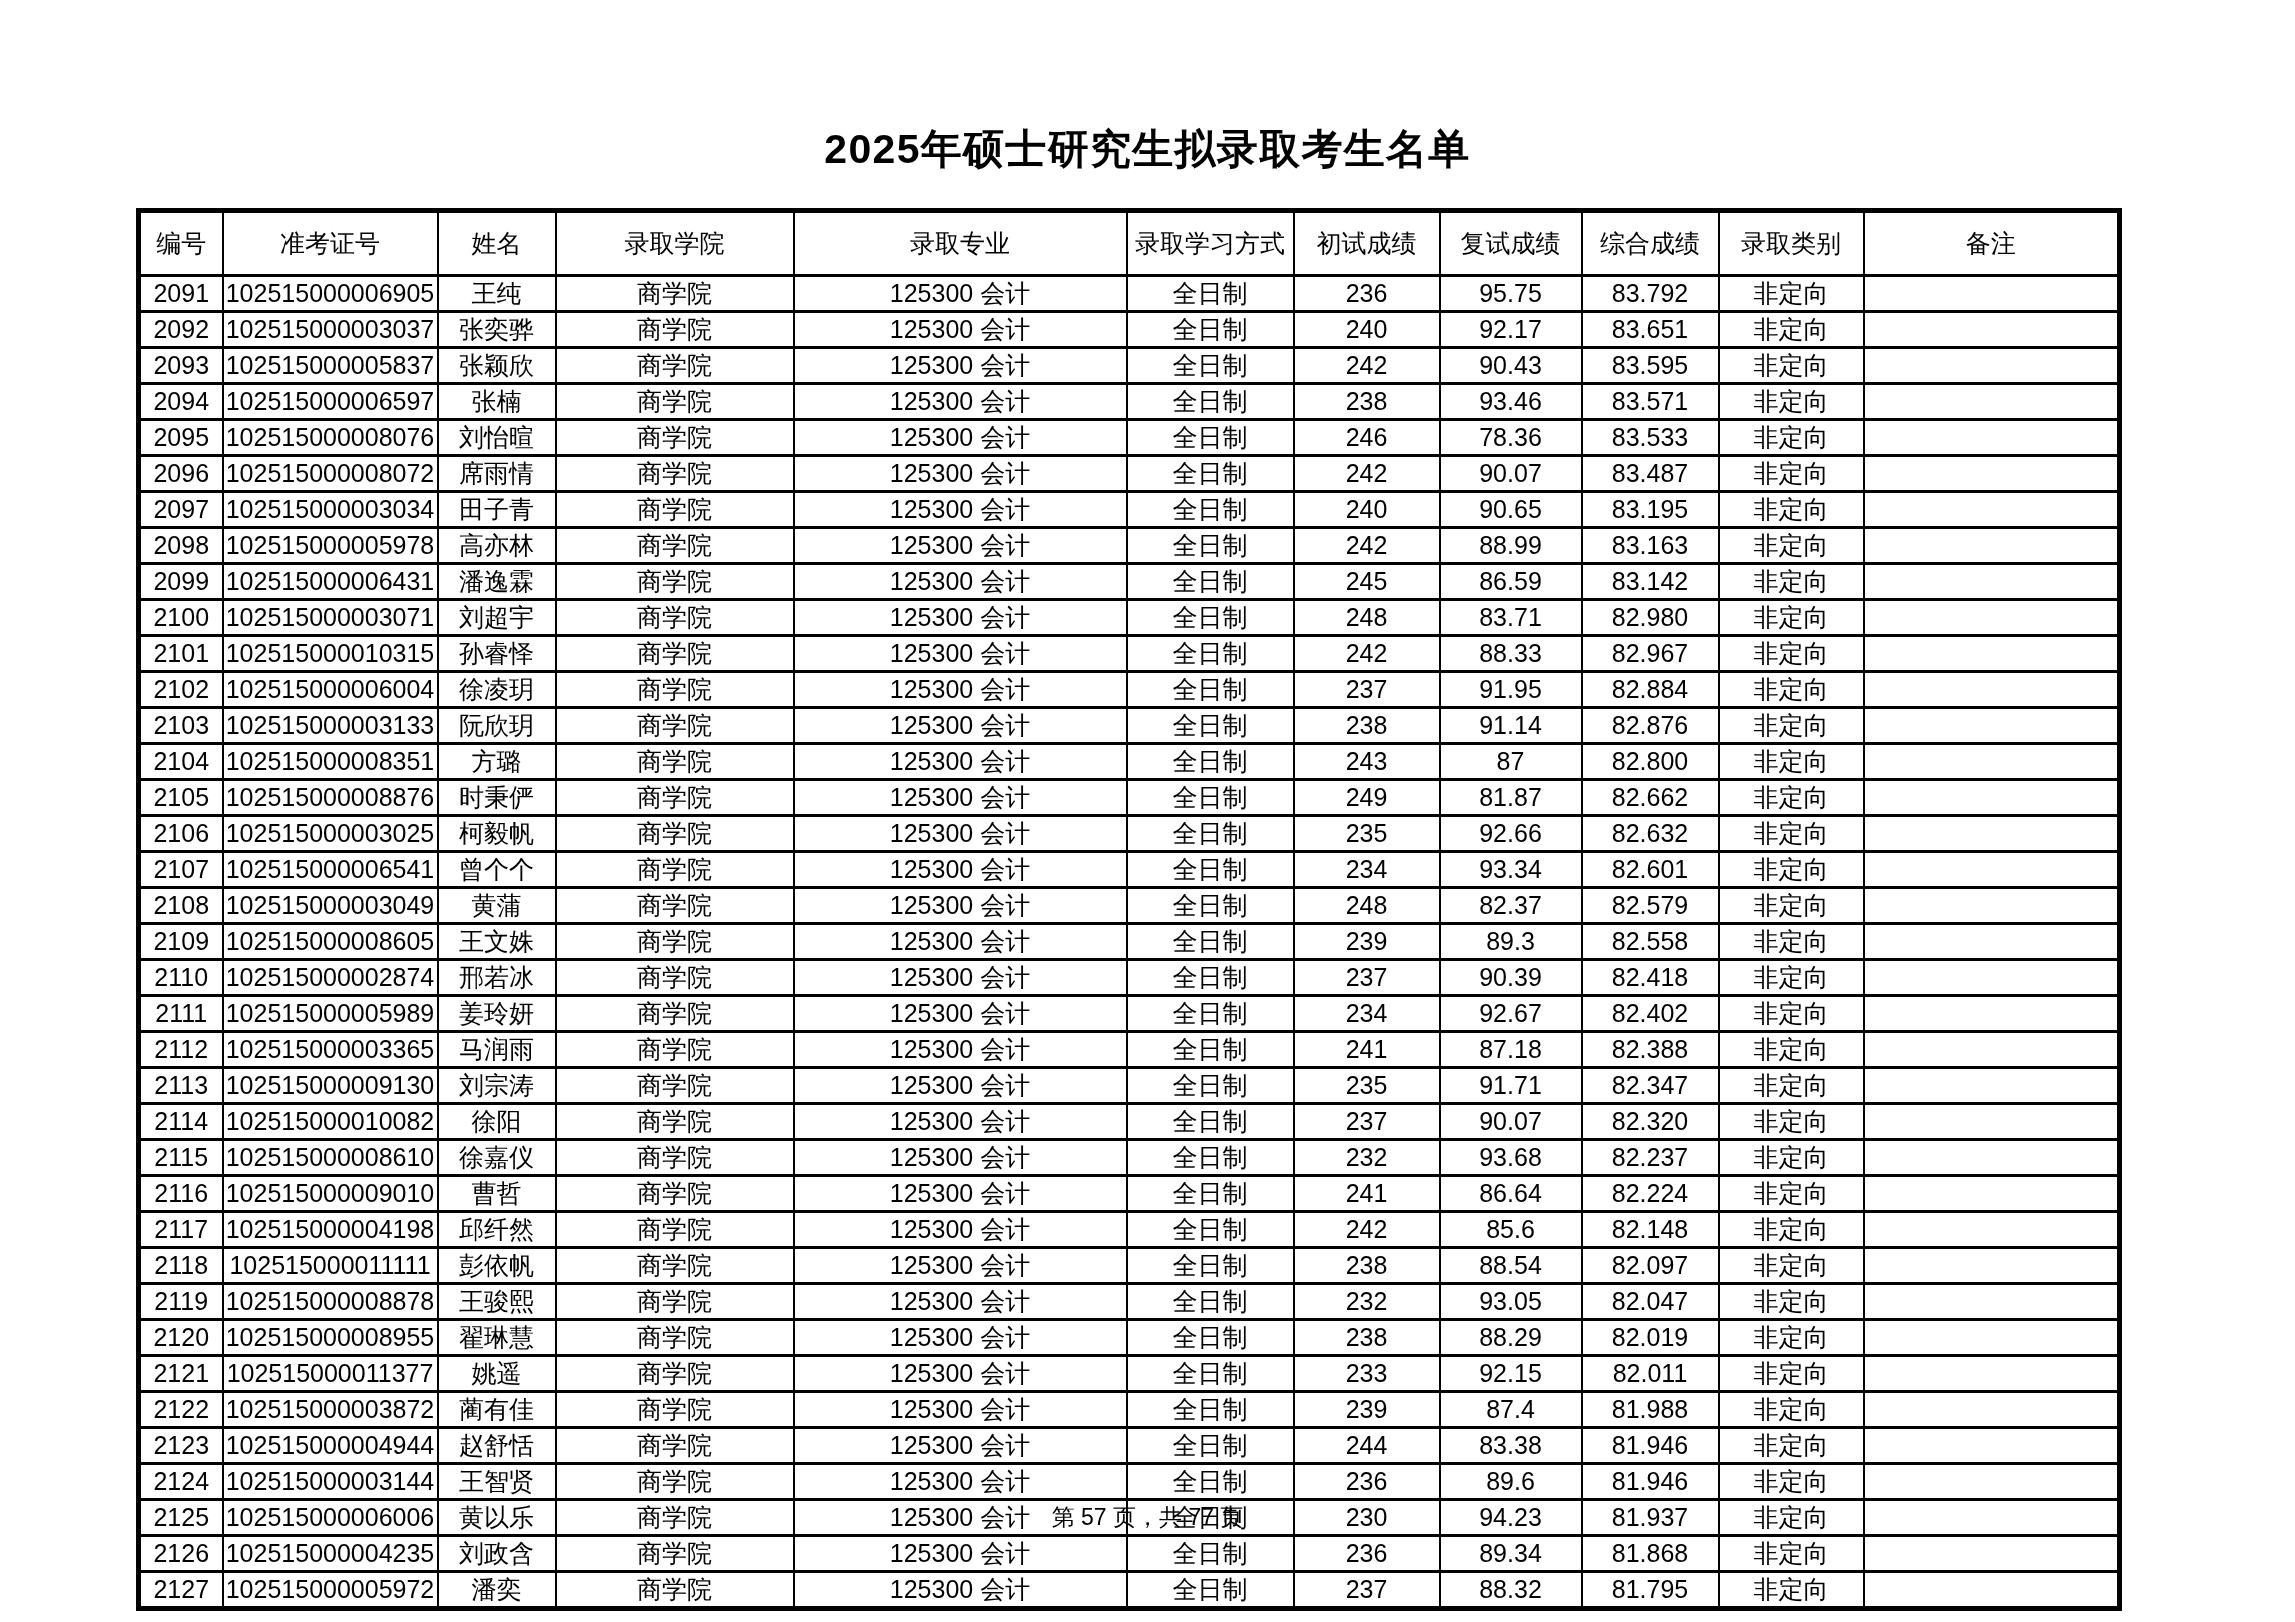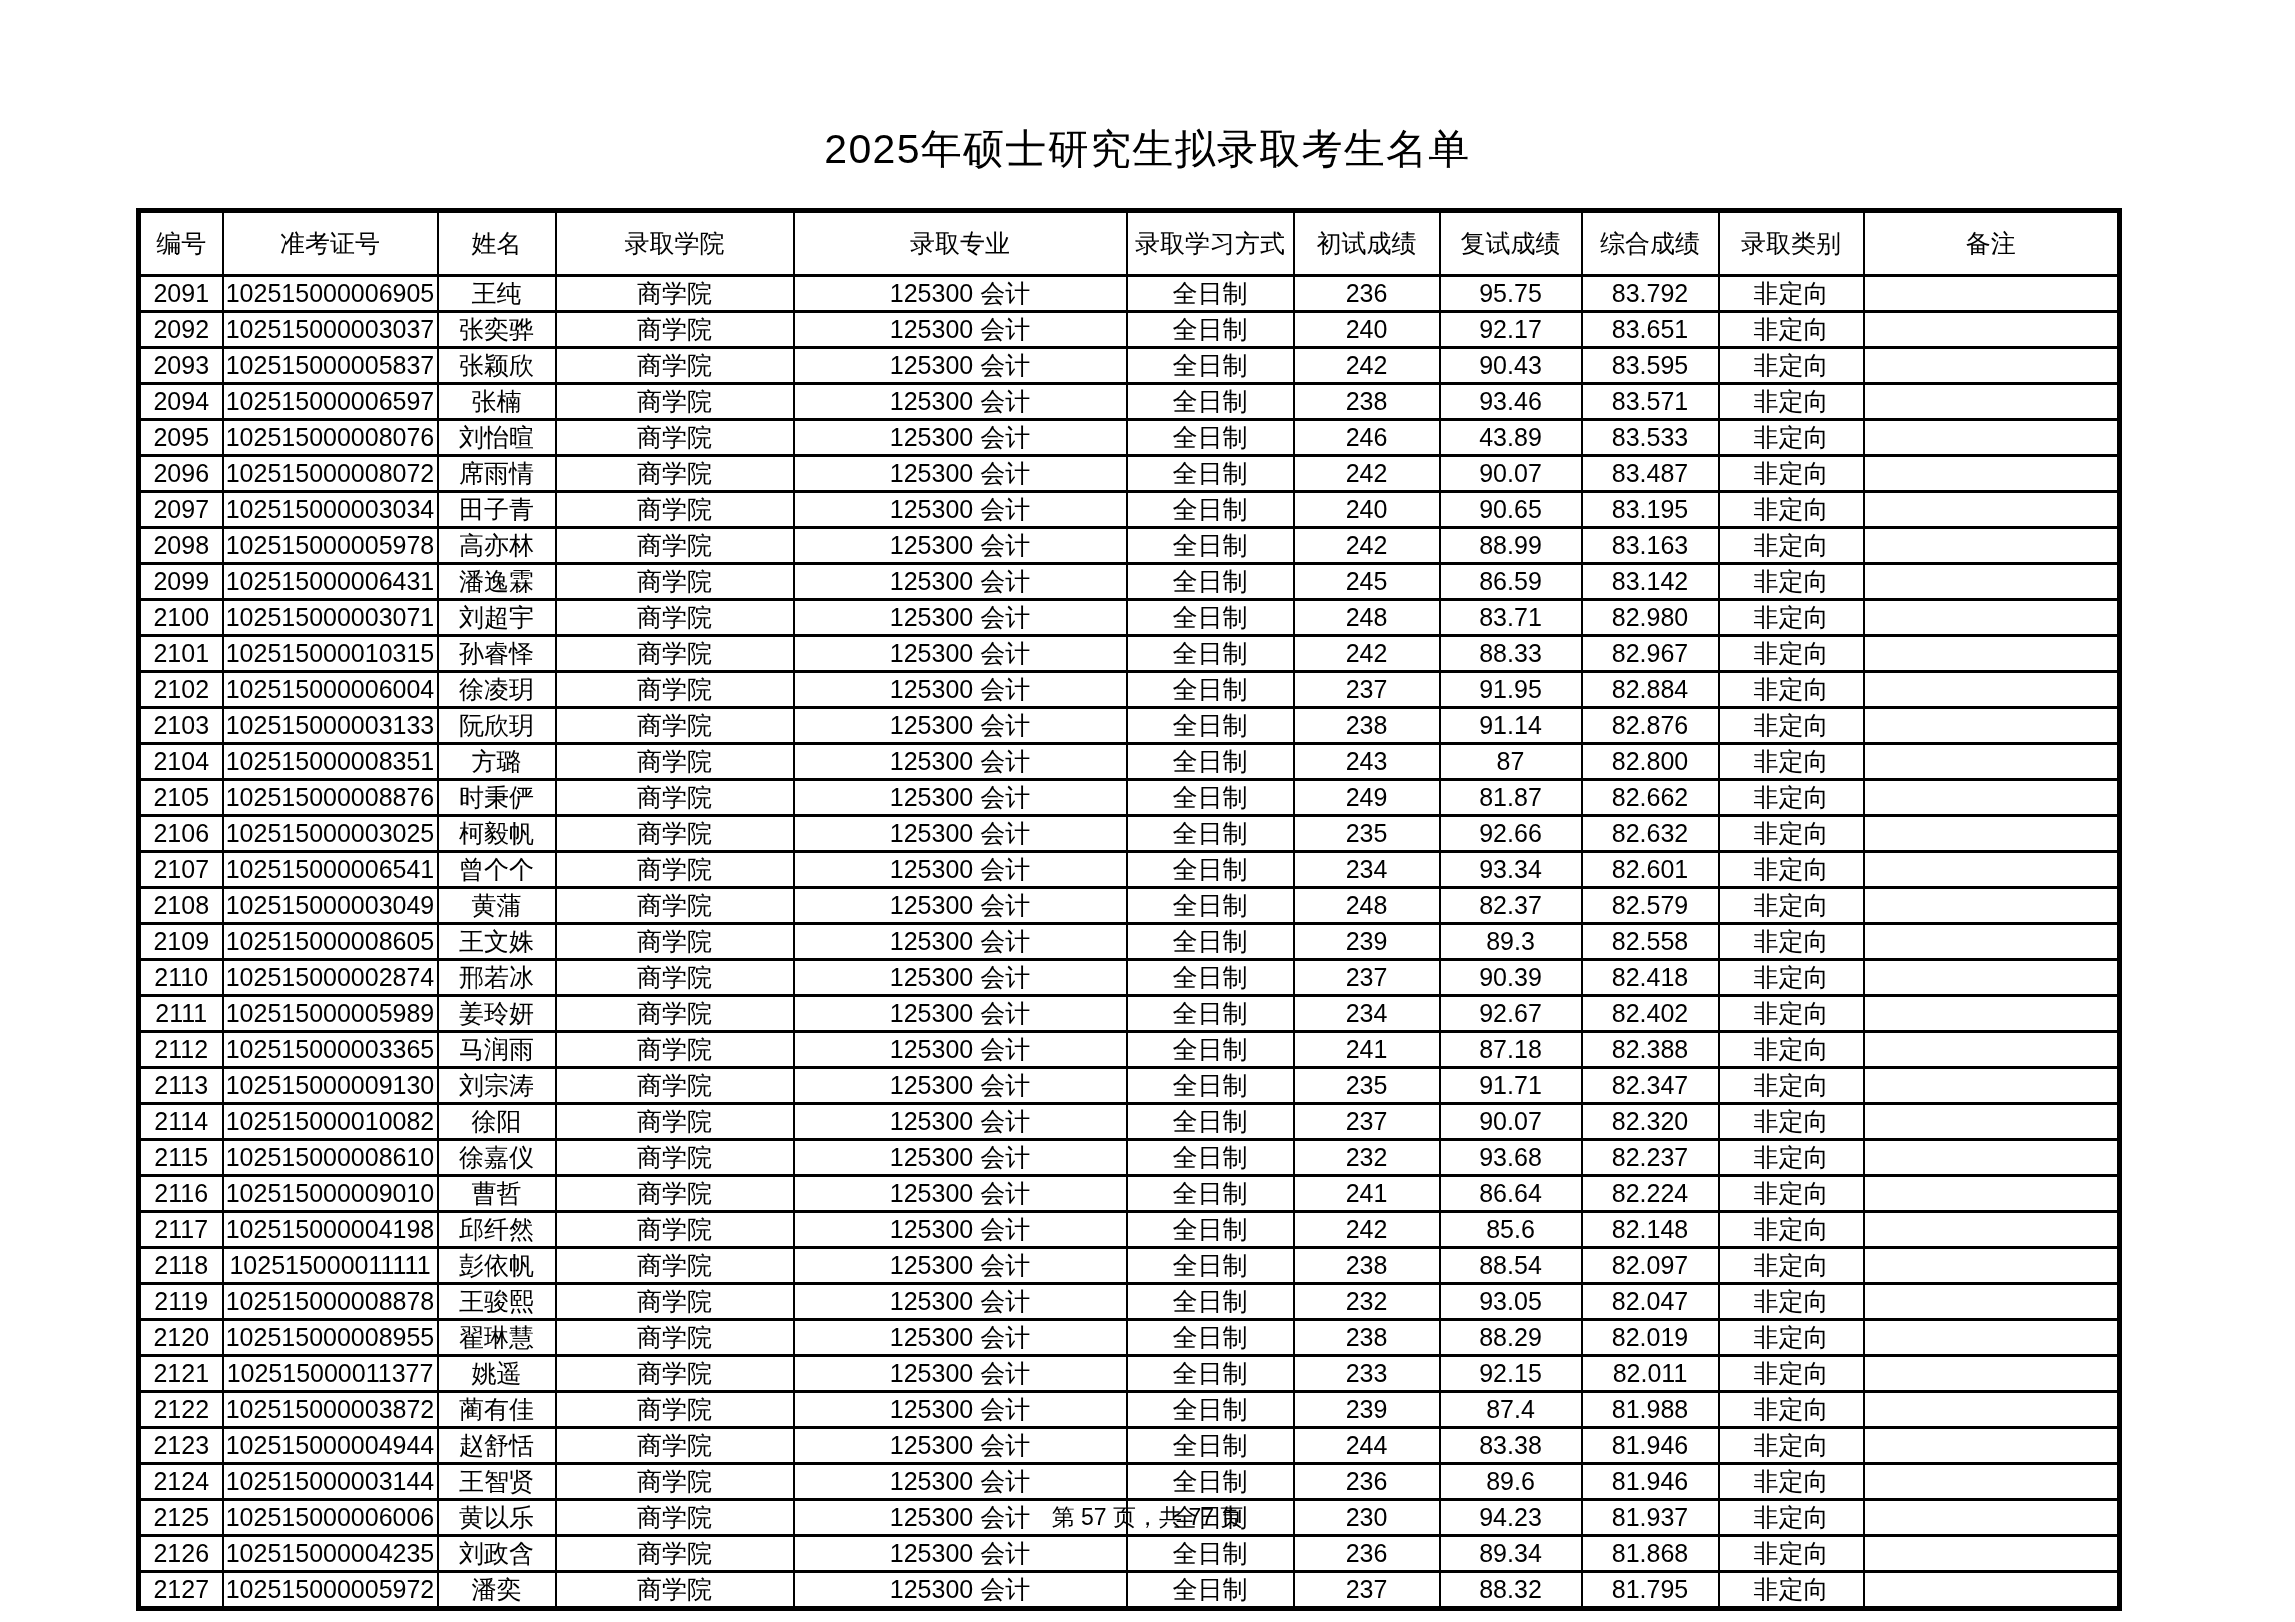--- a/index.html
+++ b/index.html
@@ -12,21 +12,21 @@
     font-family:"Liberation Sans","Liberation Serif",serif;
     color:#000;
   }
   .doc-title{
     position:absolute;
     top:122px;
     left:0;
     width:100%;
     text-align:center;
     font-size:41px;
-    font-weight:normal;
+    font-weight:bold;
     letter-spacing:1.3px;
     font-family:"Liberation Sans","Liberation Serif",serif;
   }
   table.roster{
     position:absolute;
     left:136px;
     top:208px;
     width:1980px;
     border-collapse:collapse;
     table-layout:fixed;
@@ -147,21 +147,21 @@
           <td></td>
         </tr>
         <tr>
           <td>2095</td>
           <td>102515000008076</td>
           <td>刘怡暄</td>
           <td>商学院</td>
           <td>125300 会计</td>
           <td>全日制</td>
           <td>246</td>
-          <td>43.89</td>
+          <td>78.36</td>
           <td>83.533</td>
           <td>非定向</td>
           <td></td>
         </tr>
         <tr>
           <td>2096</td>
           <td>102515000008072</td>
           <td>席雨情</td>
           <td>商学院</td>
           <td>125300 会计</td>

